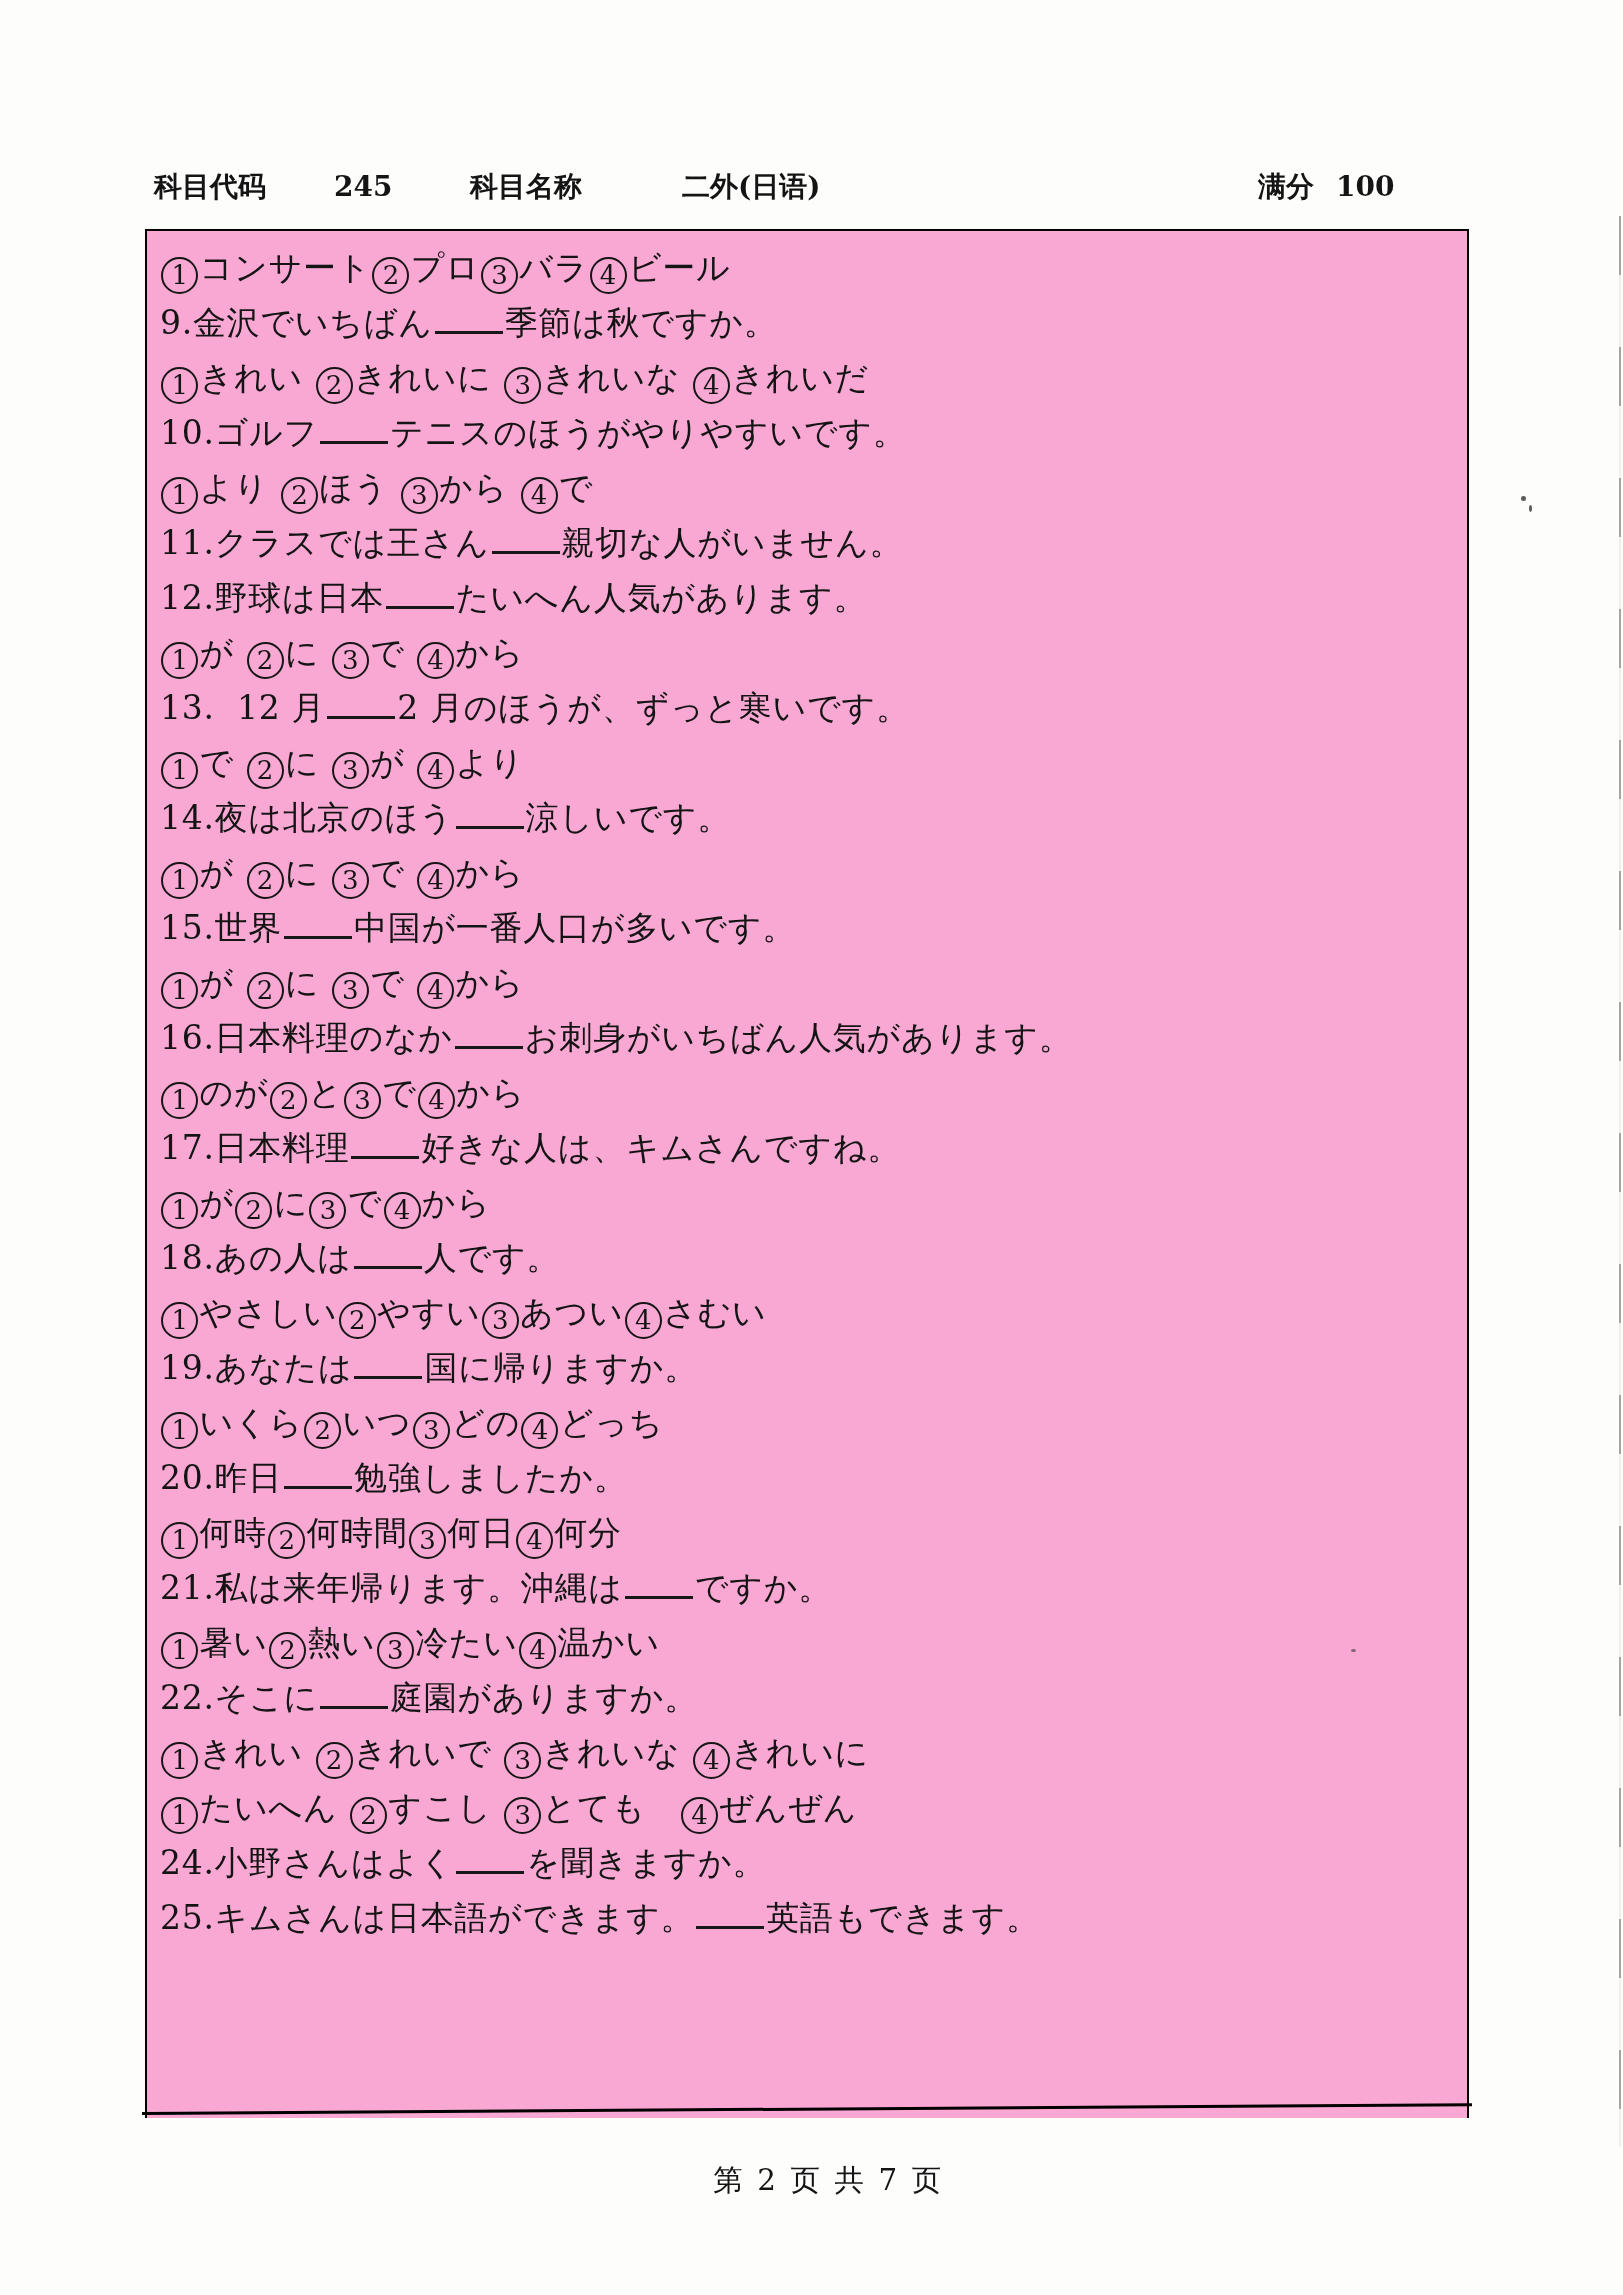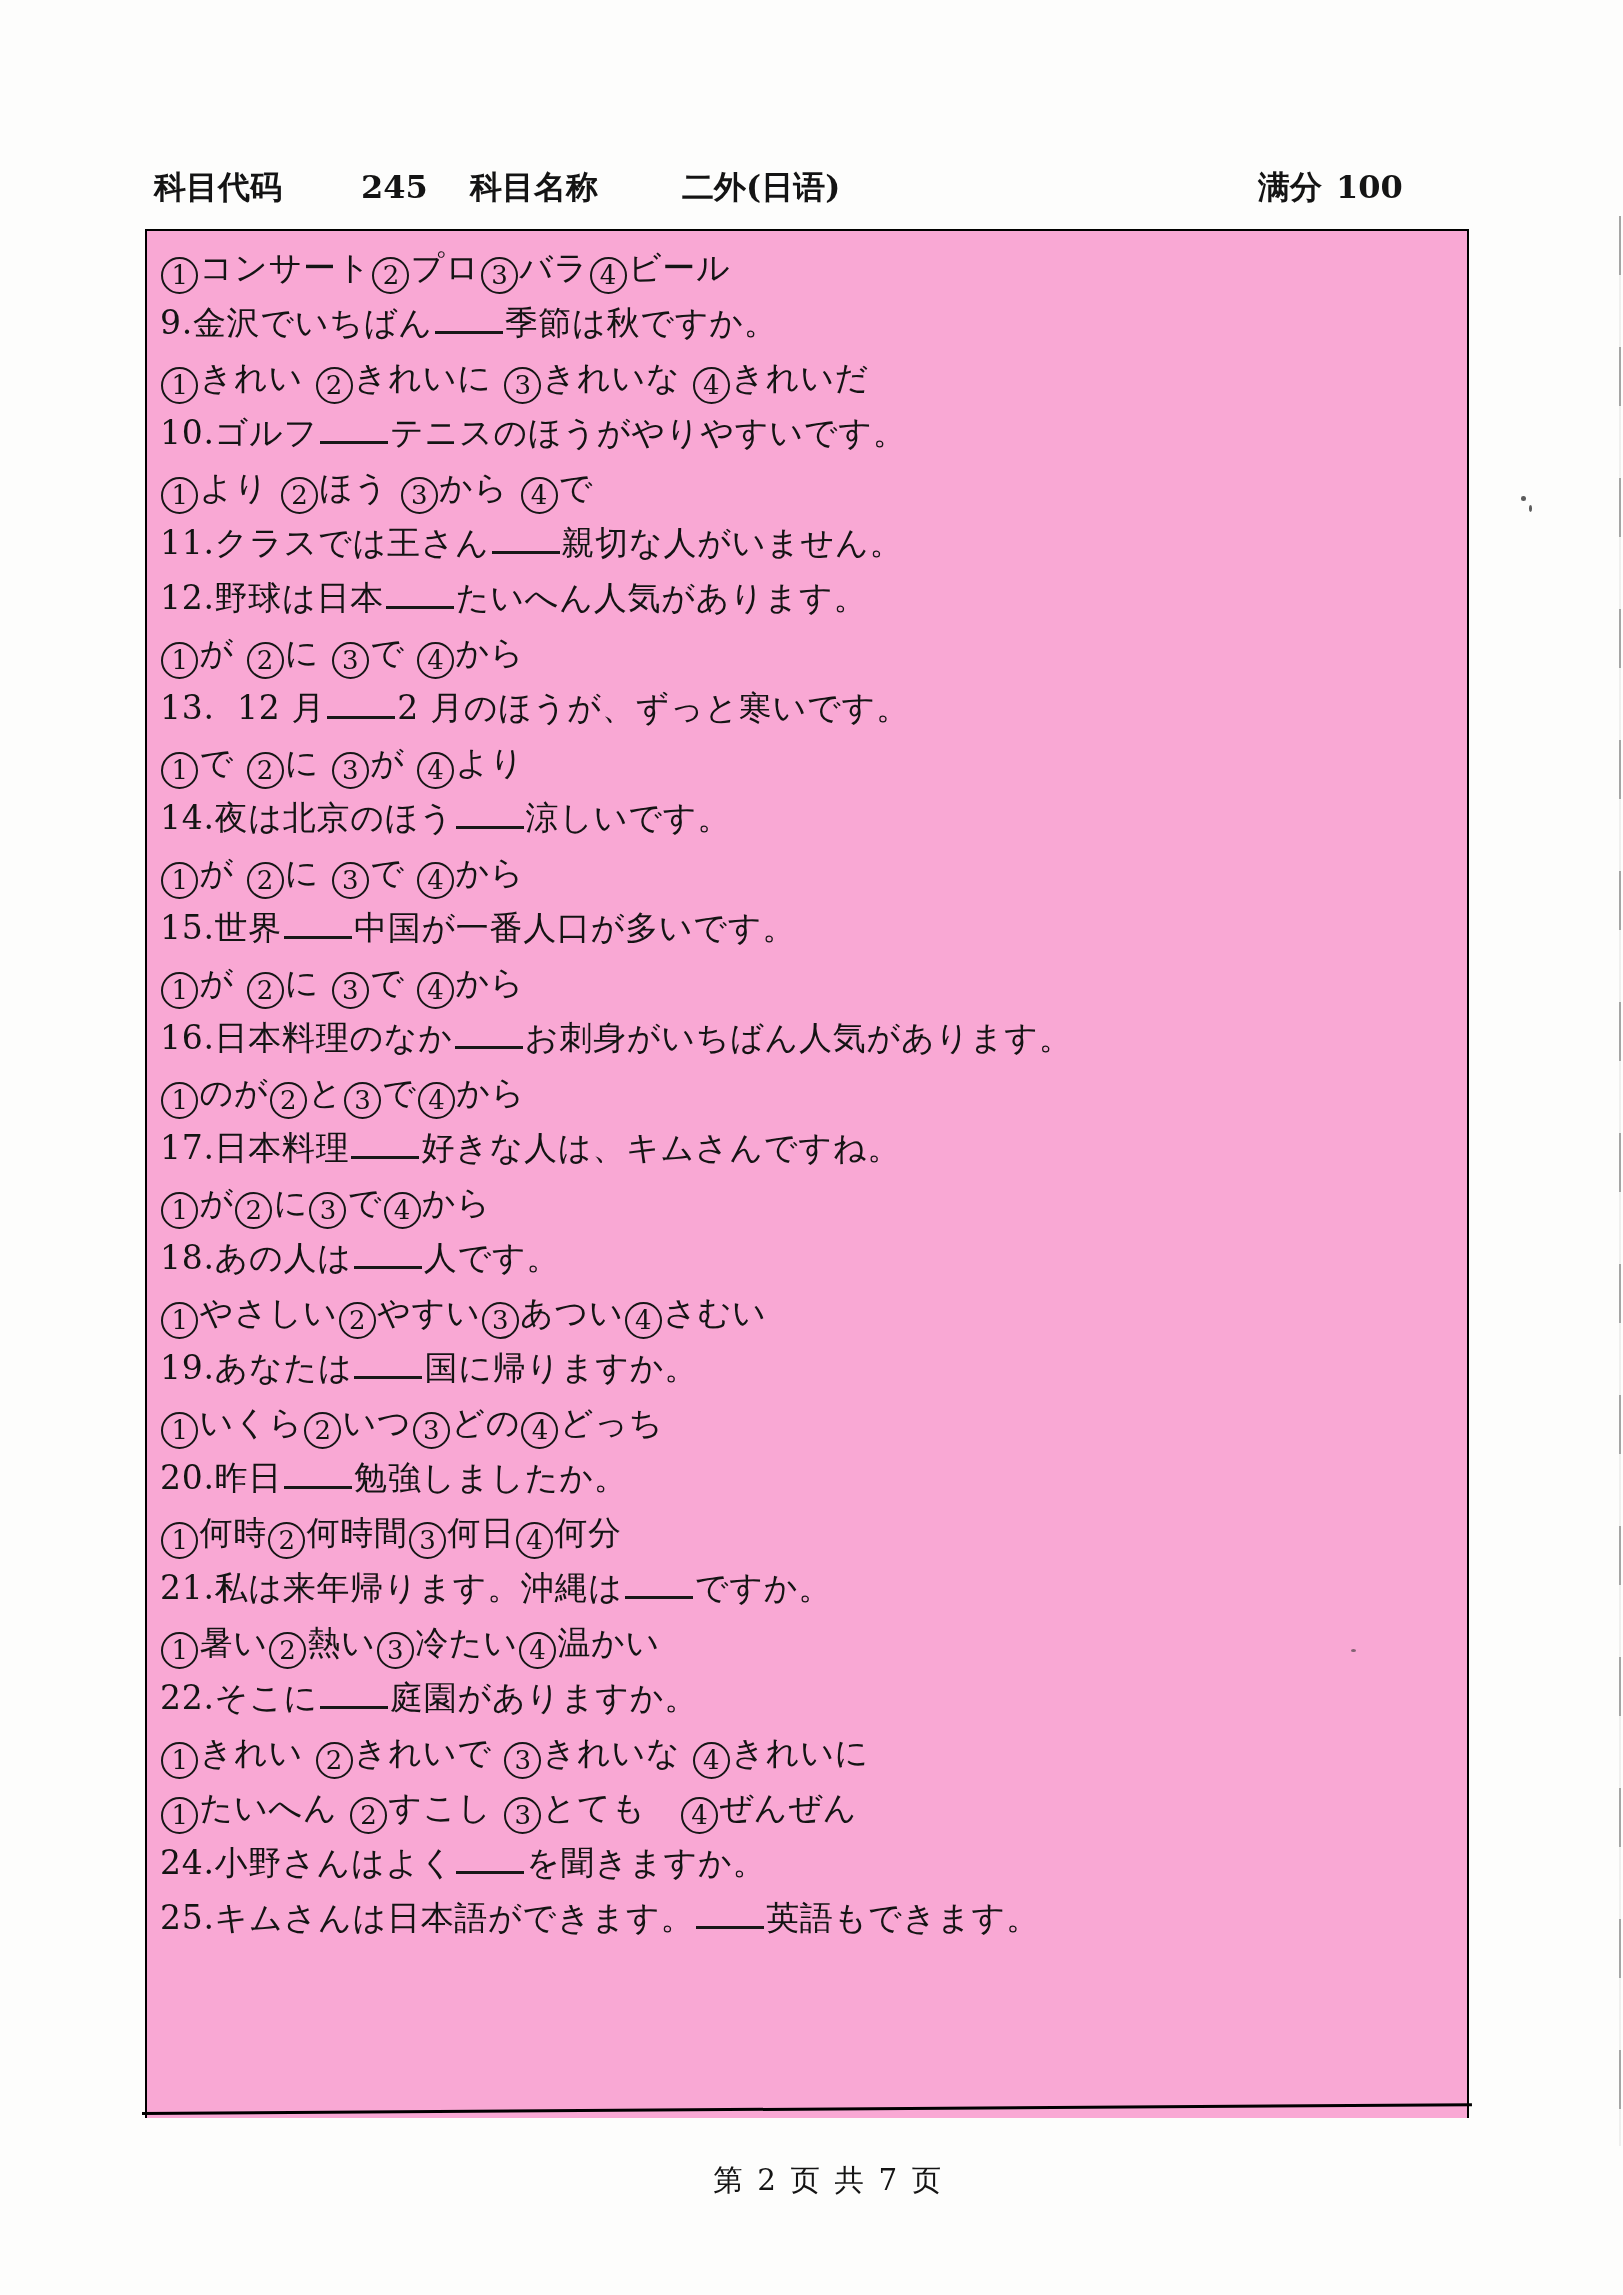--- a/index.html
+++ b/index.html
@@ -6,24 +6,24 @@
   .page{
     position:relative;
     width:1623px;height:2295px;
     background:#fdfdfc;
     font-family:"DejaVu Serif","Liberation Serif",serif;
     color:#141414;
     overflow:hidden;
   }
   
   .header{position:absolute;left:0;top:164px;width:1508px;height:46px;
-    font-weight:700;font-size:32px;line-height:46px;white-space:pre;}
+    font-weight:700;font-size:28px;line-height:46px;white-space:pre;}
   .header span{position:absolute;top:0;}
   .h-code-label{left:154px;}
-  .h-code-value{left:334px;margin-left:27px;}
+  .h-code-value{left:334px;}
   .h-name-label{left:470px;}
   .h-name-value{left:682px;}
   .h-score-label{left:1258px;text-align:right;}
   .h-score-value{left:1336px;}
   
   .qbox{
     position:absolute;left:145px;top:229px;width:1324px;height:1889px;
     border:2.6px solid #000;border-bottom:none;box-sizing:border-box;
     background:#f9a8d4;
   }

